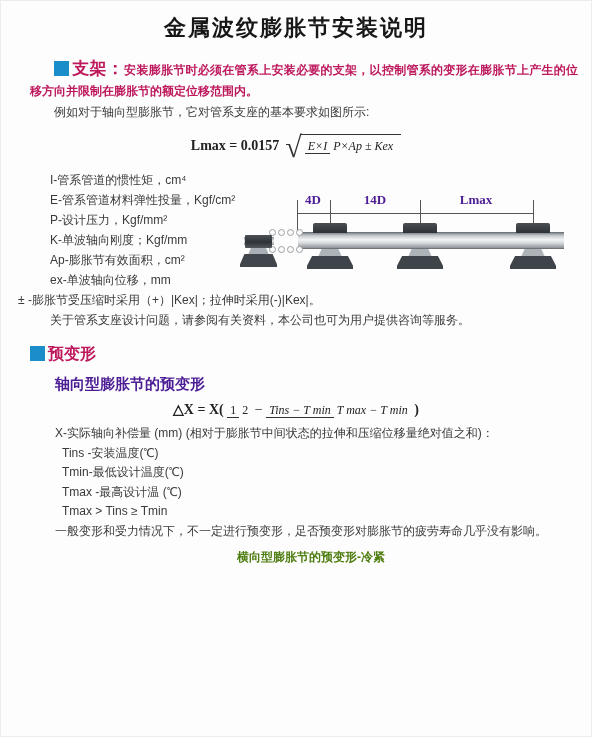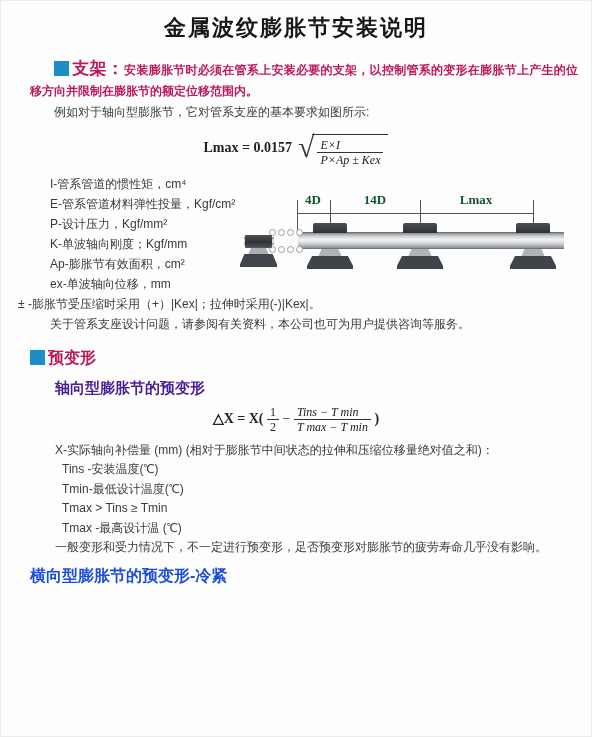--- a/index.html
+++ b/index.html
@@ -29,33 +29,34 @@
   .sec-square {
     display:inline-block; width:15px; height:15px;
     background:#1b8ec9; margin-right:3px; vertical-align:-2px;
   }
   .sec-heading { color:#be185d; font-weight:bold; font-size:17px; }
   .sub-heading {
     color:#4c1d95; font-weight:bold; font-size:15px;
     margin:10px 0 4px 55px;
   }
   .sub-heading2 {
-    color:#1d4ed8; font-weight:bold; font-size:16px;
+    color:#4d7c0f; font-weight:bold; font-size:12px;
     margin:8px 0 2px 30px;
+    text-align:center;
   }
   .sec-line { margin:14px 0 2px 30px; font-size:12px; }
 
   
   .formula {
     text-align:center; font-family:"Liberation Serif", serif;
     font-size:14px; color:#222; margin:7px 0 6px 0;
   }
   .formula .flhs { font-weight:bold; }
   .frac {
-    display:inline-flex; flex-direction:column; text-align:left;
+    display:inline-flex; flex-direction:row; text-align:left;
     vertical-align:middle; font-size:12px; line-height:1.2; font-style:italic;
   }
   .frac.upright { font-style:normal; }
   .frac .num { border-bottom:1px solid #333; padding:0 3px; }
   .frac .den { padding:0 3px; }
   .sqrt { display:inline-flex; align-items:flex-start; vertical-align:middle; margin-left:6px; }
   .sqrt .rad { font-size:30px; line-height:34px; font-weight:400; margin-right:-2px; color:#333; }
   .sqrt .sqrt-body { border-top:1.5px solid #333; padding:3px 5px 0 5px; margin-top:4px; }
 
   
@@ -68,21 +69,21 @@
 
   
   .t-lines { font-size:12px; line-height:19.5px; }
   .t-x    { margin-left:55px; }
   .t-temp { margin-left:62px; }
 
   
   .diagram { position:absolute; left:240px; top:192px; width:335px; height:92px; }
   .dim-label {
     position:absolute; top:0; font-family:"Liberation Serif", serif;
-    font-weight:bold; font-size:13px; color:#14532d; text-align:center; width:50px;
+    font-weight:bold; font-size:13px; color:#4c1d95; text-align:center; width:50px;
   }
   .dim-line { position:absolute; top:21px; left:57px; width:236px; height:1px; background:#555; }
   .dim-tick { position:absolute; top:8px; width:1px; height:33px; background:#555; }
   .pipe {
     position:absolute; top:40px; left:58px; width:266px; height:17px;
     background:linear-gradient(180deg,#84898d 0%,#c7cacd 18%,#f3f4f5 45%,#d4d7d9 68%,#8d9296 100%);
     border-top:1px solid #6f7478; border-bottom:1px solid #6f7478;
   }
   .pipe-stub {
     position:absolute; top:45px; left:4px; width:30px; height:8px;
@@ -216,20 +217,20 @@
         <span class="den">T max − T min</span>
       </span>
     <span class="flhs">)</span>
   </div>
 
 
   <div class="t-lines">
     <div class="t-x">X-实际轴向补偿量 (mm) (相对于膨胀节中间状态的拉伸和压缩位移量绝对值之和)：</div>
     <div class="t-temp">Tins -安装温度(℃)</div>
     <div class="t-temp">Tmin-最低设计温度(℃)</div>
+    <div class="t-temp">Tmax -最高设计温 (℃)</div>
     <div class="t-temp">Tmax &gt; Tins ≥ Tmin</div>
-    <div class="t-temp">Tmax -最高设计温 (℃)</div>
     <div class="t-x">一般变形和受力情况下，不一定进行预变形，足否预变形对膨胀节的疲劳寿命几乎没有影响。</div>
   </div>
 
   <div class="sub-heading2">横向型膨胀节的预变形-冷紧</div>
 
 </div>
 
 </body></html>

